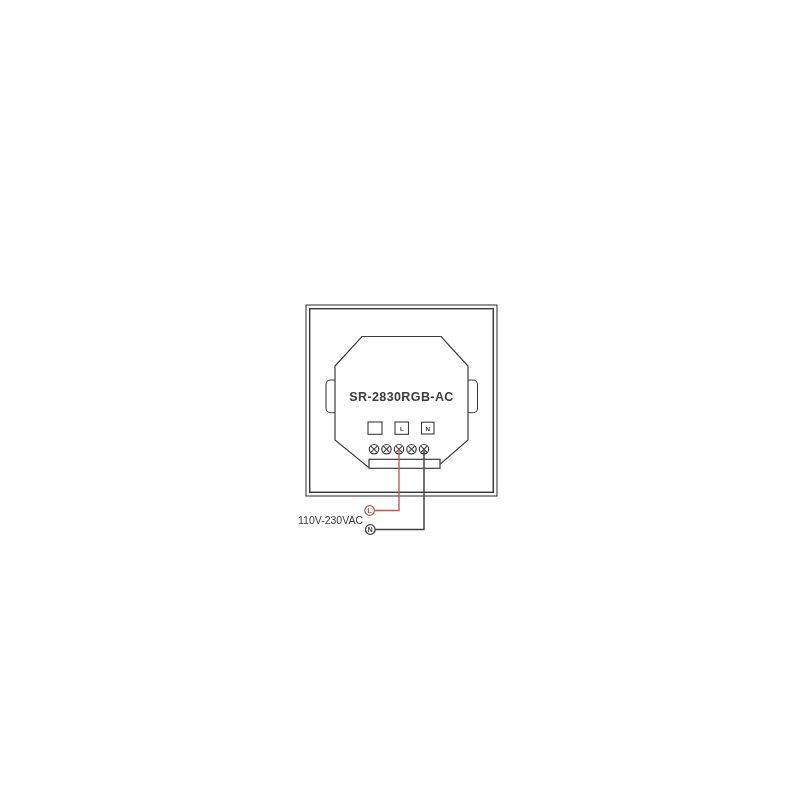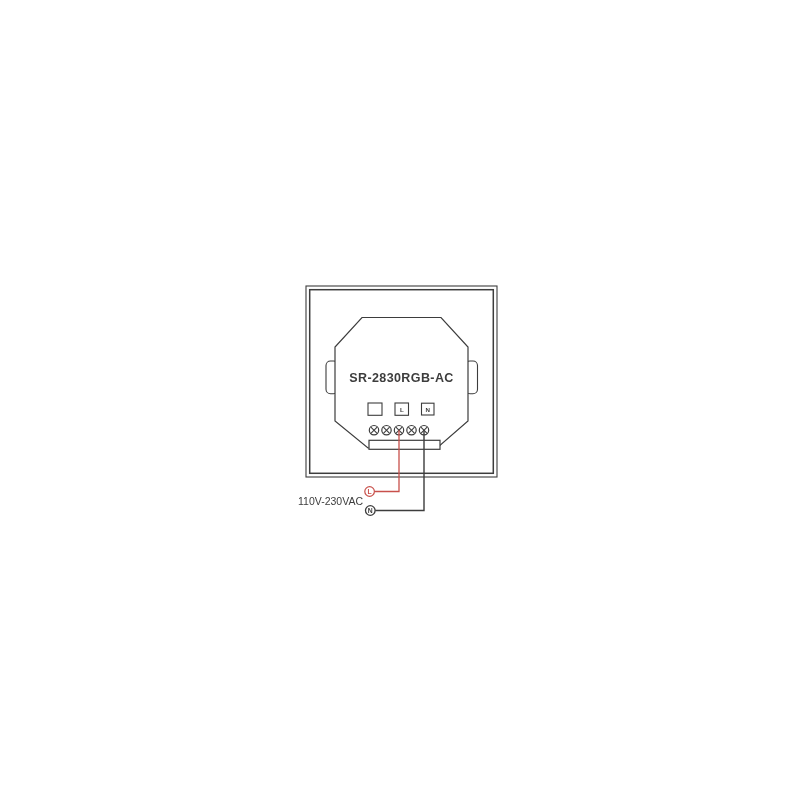--- a/index.html
+++ b/index.html
@@ -7,20 +7,21 @@
     padding: 0;
     background: var(--background, #ffffff);
     font-family: "Liberation Sans", sans-serif;
   }
   .canvas {
     position: relative;
     width: 800px;
     height: 768px;
     background: var(--background, #ffffff);
     overflow: hidden;
+    margin-top: 19px;
   }
   svg.diagram {
     display: block;
     width: 800px;
     height: 800px;
     font-family: "Liberation Sans", sans-serif;
   }
   .ink     { color: var(--outline, #3d3d3d); }
   .live    { color: var(--live-wire, #c8504b); }
   .neutral { color: var(--neutral-wire, #3d3d3d); }

